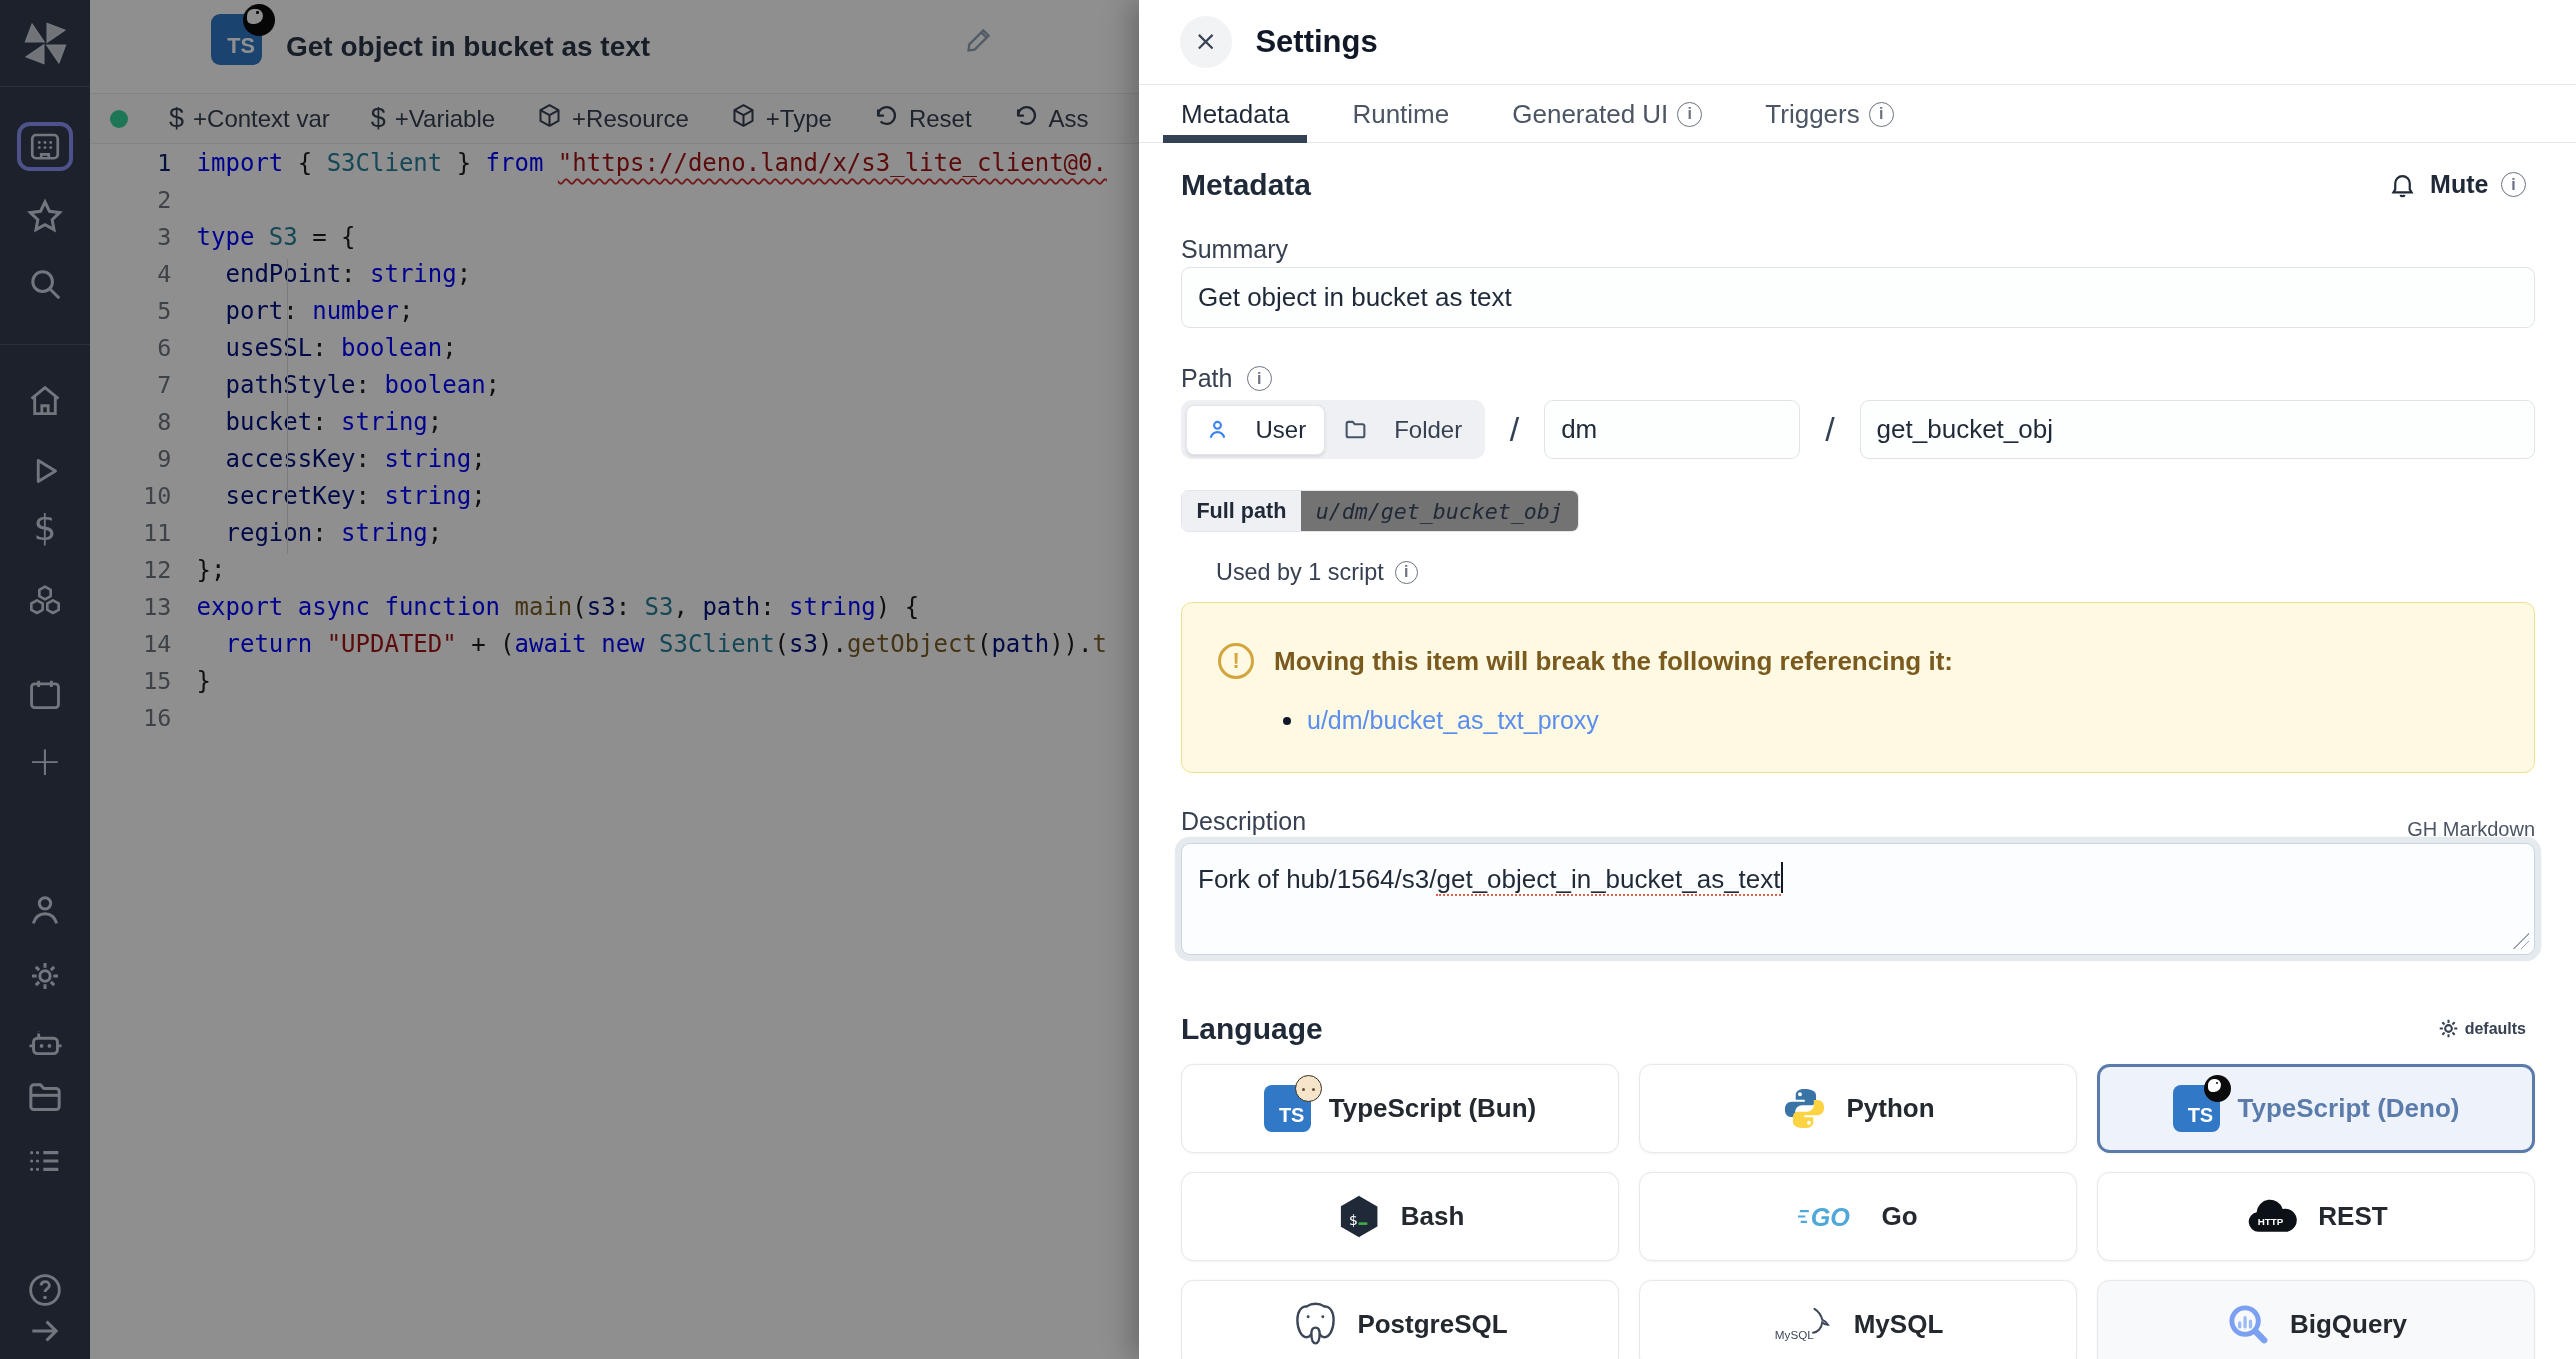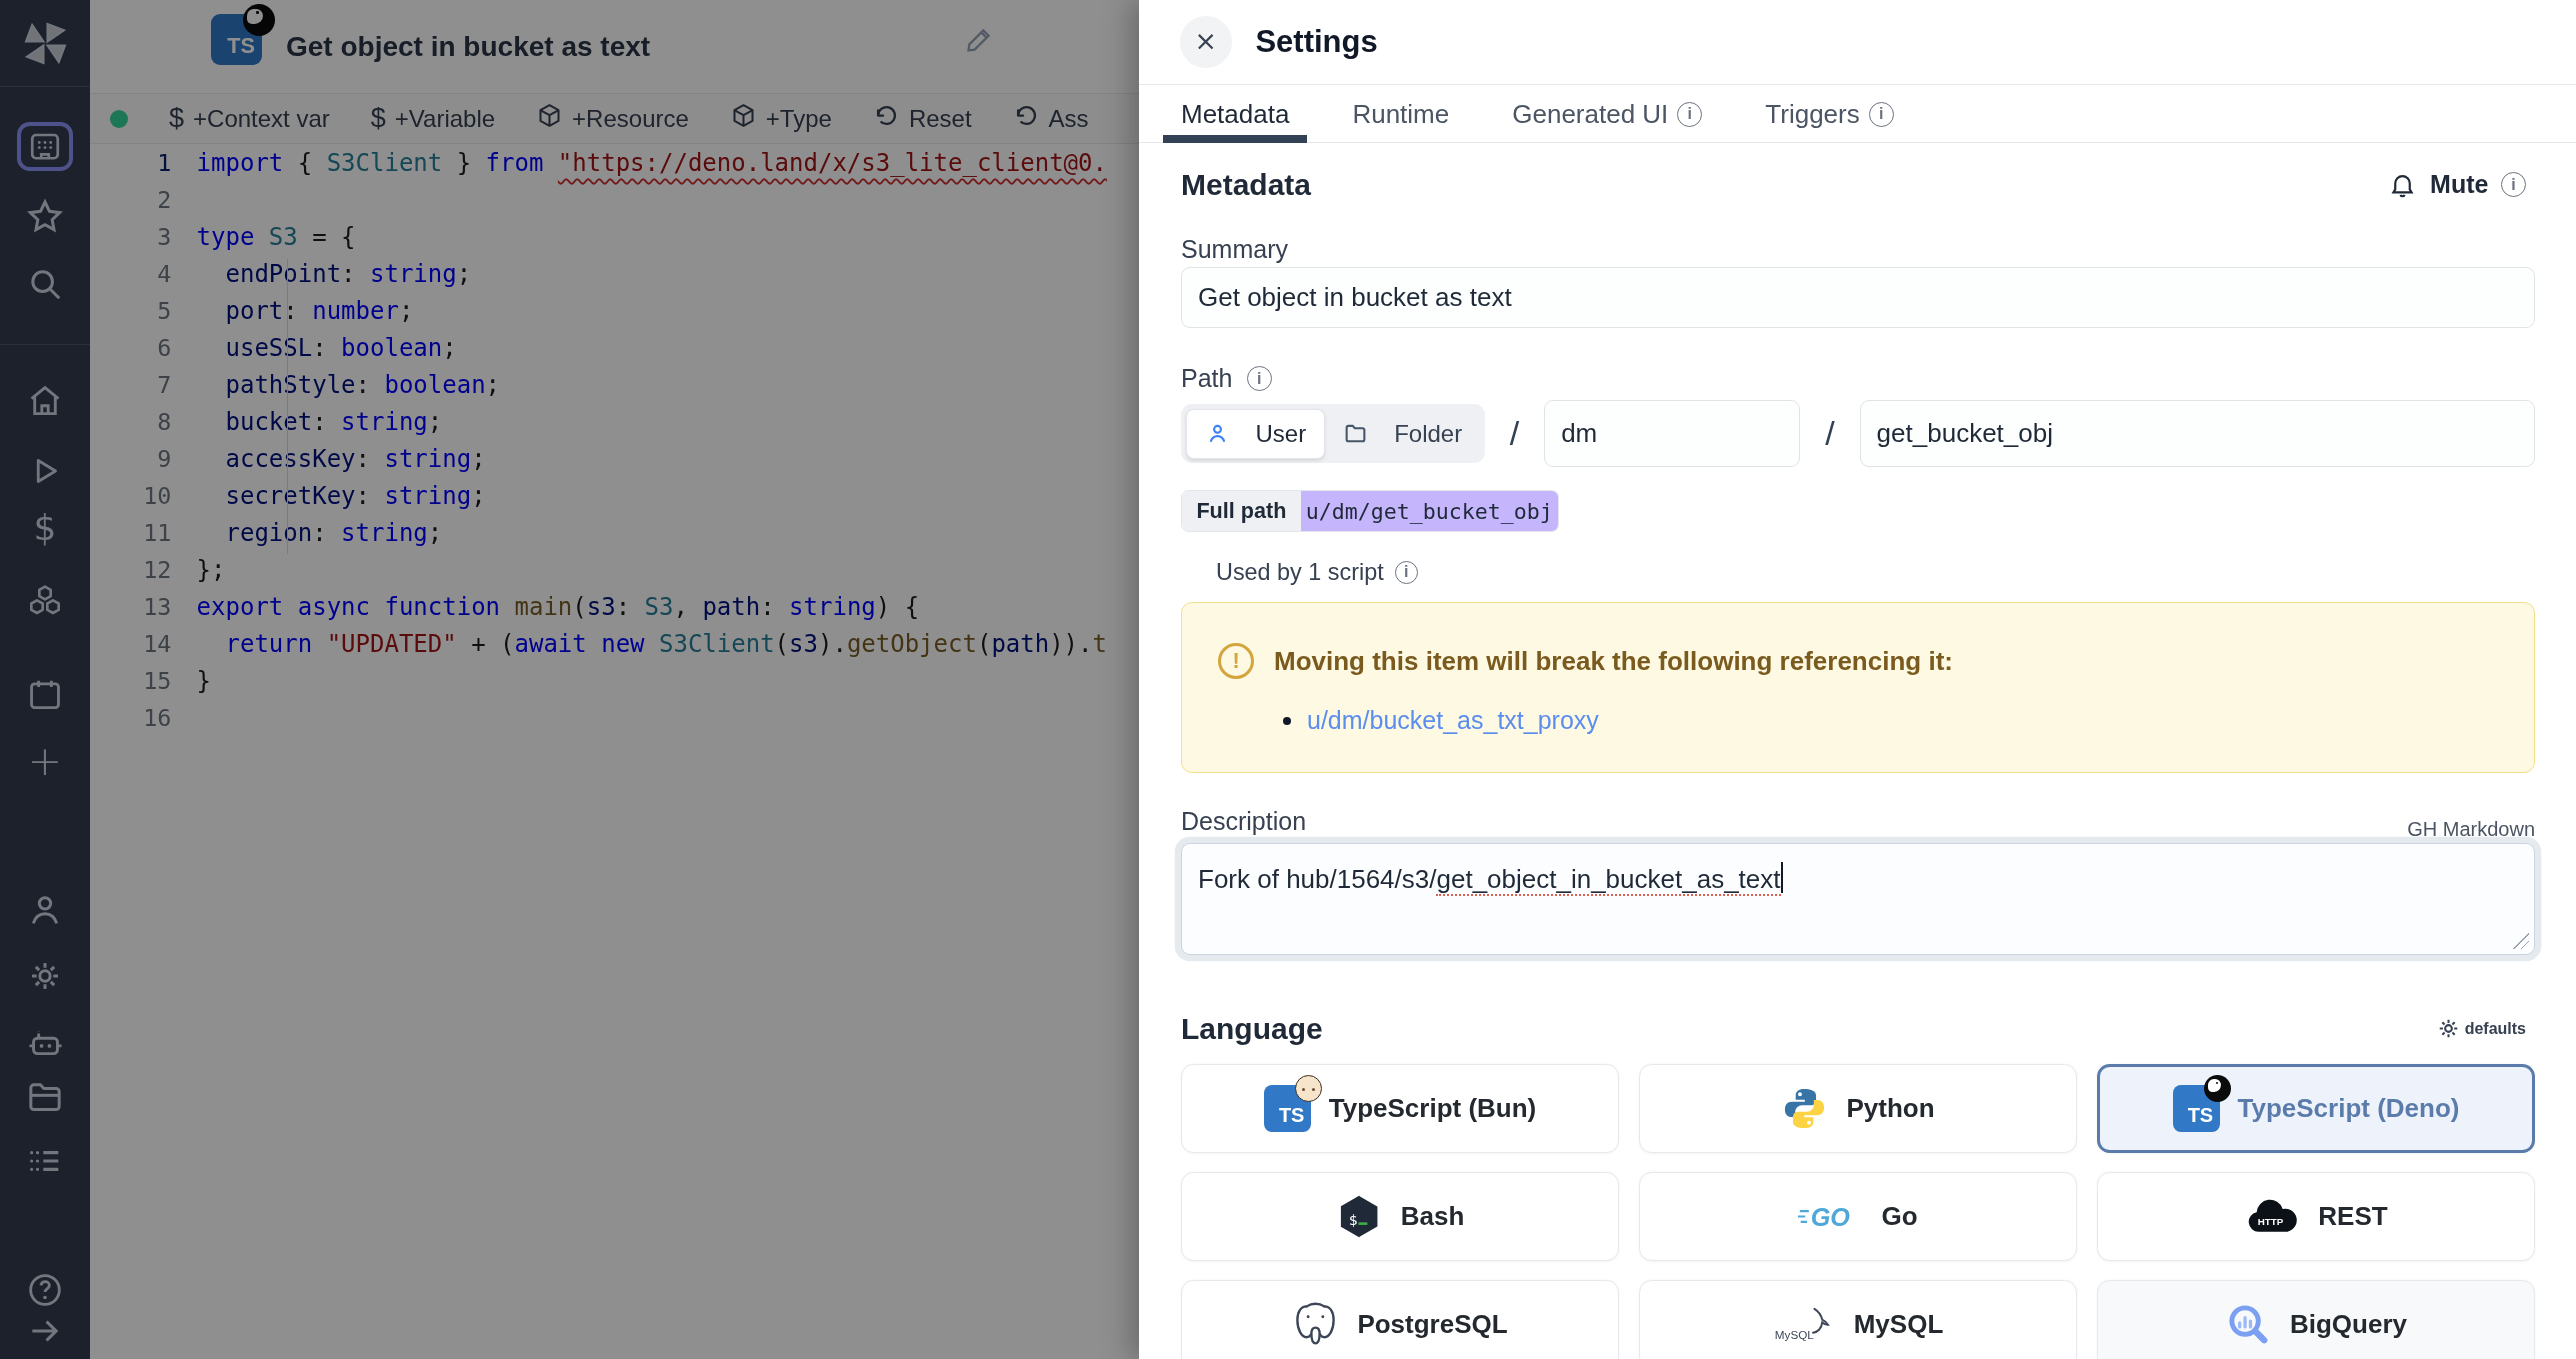--- a/index.html
+++ b/index.html
@@ -69,24 +69,24 @@
   .field-label { font-size:25px; color:#374151; }
   .t-input { width:1354px; height:61px; border:1.8px solid #dfe3e8; border-radius:9px; background:#fdfefe;
              font-size:26px; color:#1f2937; padding:0 16px; font-family:"Liberation Sans",sans-serif; }
   #mute { position:absolute; display:flex; align-items:center; gap:12.6px; color:#1f2937; font-size:25px; font-weight:600; }
 
   
   .seg { display:flex; background:#eef0f3; border-radius:10.8px; padding:4.5px; height:59px; align-items:stretch; }
   .seg-opt { display:flex; align-items:center; gap:26px; padding:0 18px; font-size:24px; color:#374151; border-radius:8px; }
   .seg-opt.sel { background:#fff; border:0.9px solid #e3e6ea; box-shadow:0 1.8px 3.6px rgba(0,0,0,.10); color:#1f2937; }
   .slash { font-size:34px; color:#334155; font-weight:400; }
-  .p-input { height:67px; border:1.8px solid #dfe3e8; border-radius:9px; background:#fdfefe; font-size:26px; color:#1f2937; padding:0 16px; font-family:"Liberation Sans",sans-serif; }
+  .p-input { height:59px; border:1.8px solid #dfe3e8; border-radius:9px; background:#fdfefe; font-size:26px; color:#1f2937; padding:0 16px; font-family:"Liberation Sans",sans-serif; }
   .chip { display:inline-flex; height:42px; border:0.9px solid #e3e6ea; border-radius:7.2px; overflow:hidden; align-items:stretch; }
   .chip-label { background:#eef0f3; display:flex; align-items:center; padding:0 14.4px; font-size:21.6px; font-weight:700; color:#1f2937; }
-  .chip-value { background:#c4b5fd; display:flex; align-items:center; padding:0 5px; font-family:"DejaVu Sans Mono",monospace; font-size:21.6px; color:#1f2937; }
+  .chip-value { background:#737373; display:flex; align-items:center; padding:0 15px; font-family:"DejaVu Sans Mono",monospace; font-size:21.6px; color:#1f2937;font-style:italic; }
   .small-row { display:flex; align-items:center; gap:10.8px; font-size:23.4px; color:#374151; }
 
   
   #warning { width:1354px; height:171px; background:#fdf9e2; border:1.8px solid #f1e08a; border-radius:10.8px; padding:40px 36px 0 36px; }
   #warning-title-row { display:flex; align-items:center; gap:20px; }
   .warn-ic { width:36px; height:36px; border:3.1px solid #d4a53c; border-radius:50%; color:#d4a53c; font-weight:700; font-size:21.6px;
              display:flex; align-items:center; justify-content:center; flex:0 0 auto; }
   #warning-title { font-size:26px; font-weight:700; color:#7a5a1e; }
   .warn-link-row { margin-top:27px; margin-left:65px; display:flex; align-items:center; gap:16px; }
   .bullet { width:8px; height:8px; border-radius:50%; background:#111827; }

